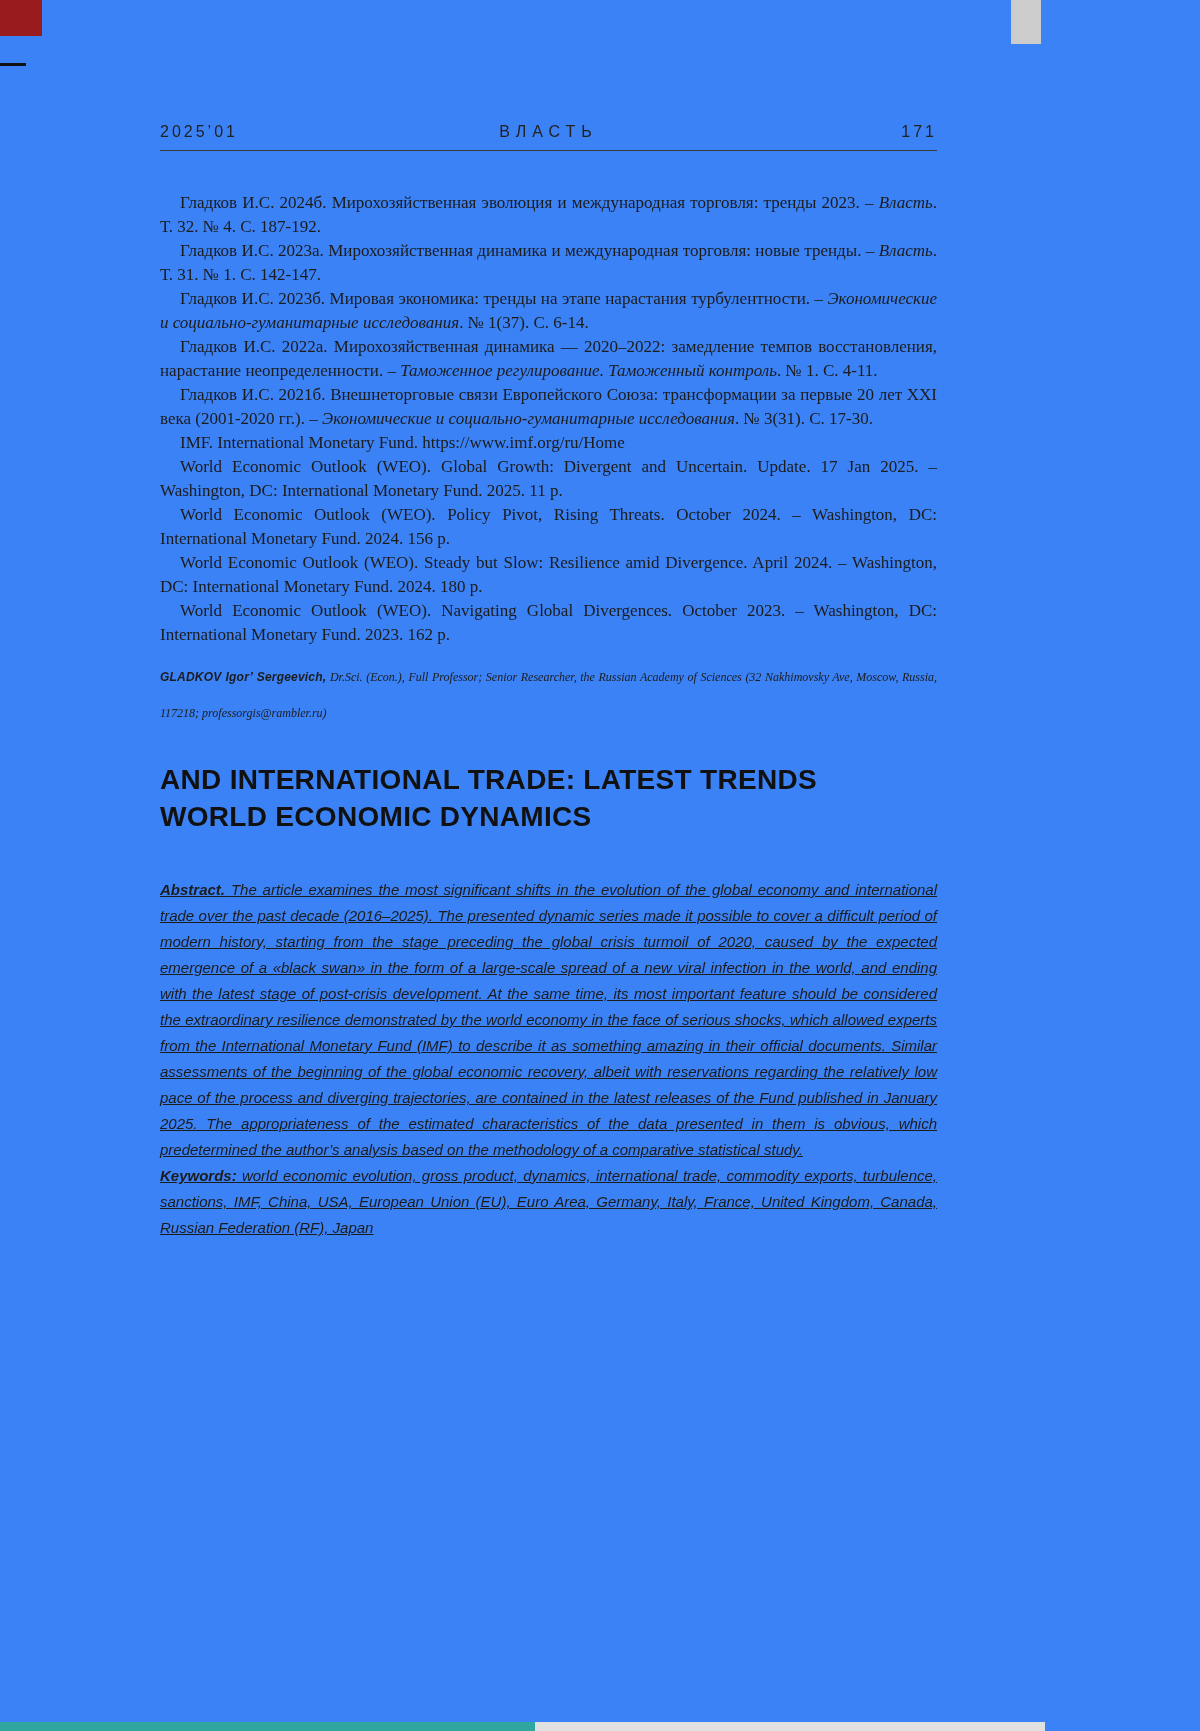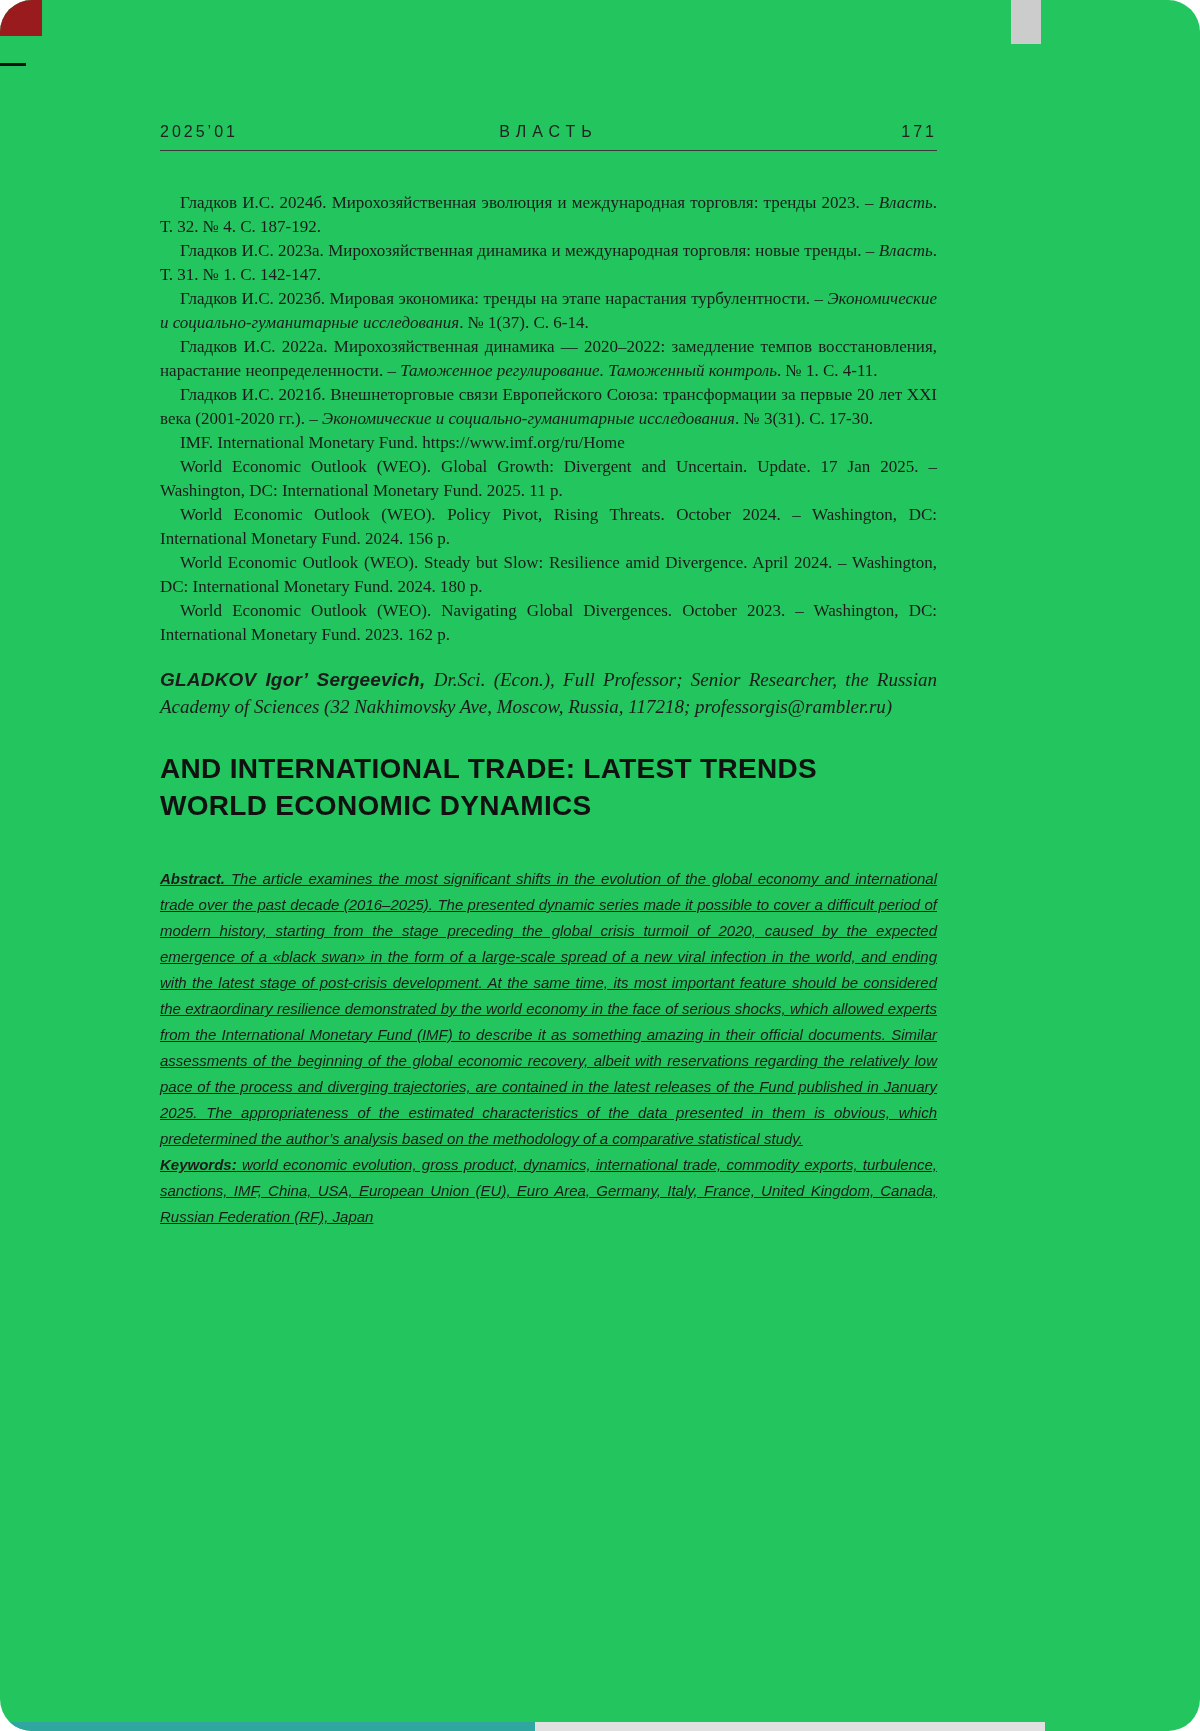--- a/index.html
+++ b/index.html
@@ -1,24 +1,23 @@
 <!DOCTYPE html>
 <html><head>
 <meta charset="utf-8">
 <style>
   html,body{margin:0;padding:0;background:#ffffff;}
   .page{
     position:relative;
     width:1200px;
     height:1731px;
-    background:#22c55e;
+    background:#3b82f6;
     overflow:hidden;
     font-family:"Liberation Serif","DejaVu Serif",serif;
     color:#1c1c1c;
-    border-radius:32px;
   }
   .content{
     padding:123px 263px 0 160px;
   }
   
   .runhead{
     display:flex;
     align-items:baseline;
     font-family:"Liberation Sans","DejaVu Sans",sans-serif;
     font-size:16px;
@@ -37,22 +36,22 @@
   .refs{
     margin-top:40px;
     font-size:17px;
     line-height:24px;
     text-align:justify;
   }
   .ref{margin:0;text-indent:20px;}
   .it{font-style:italic;}
   
   .author{
-    font-size:19px;
-    line-height:27px;
+    font-size:12px;
+    line-height:36px;
     text-align:justify;
     font-style:italic;
   }
   .author-name{
     font-family:"Liberation Sans","DejaVu Sans",sans-serif;
     font-weight:bold;
     font-style:italic;
     letter-spacing:.2px;
   }
   

